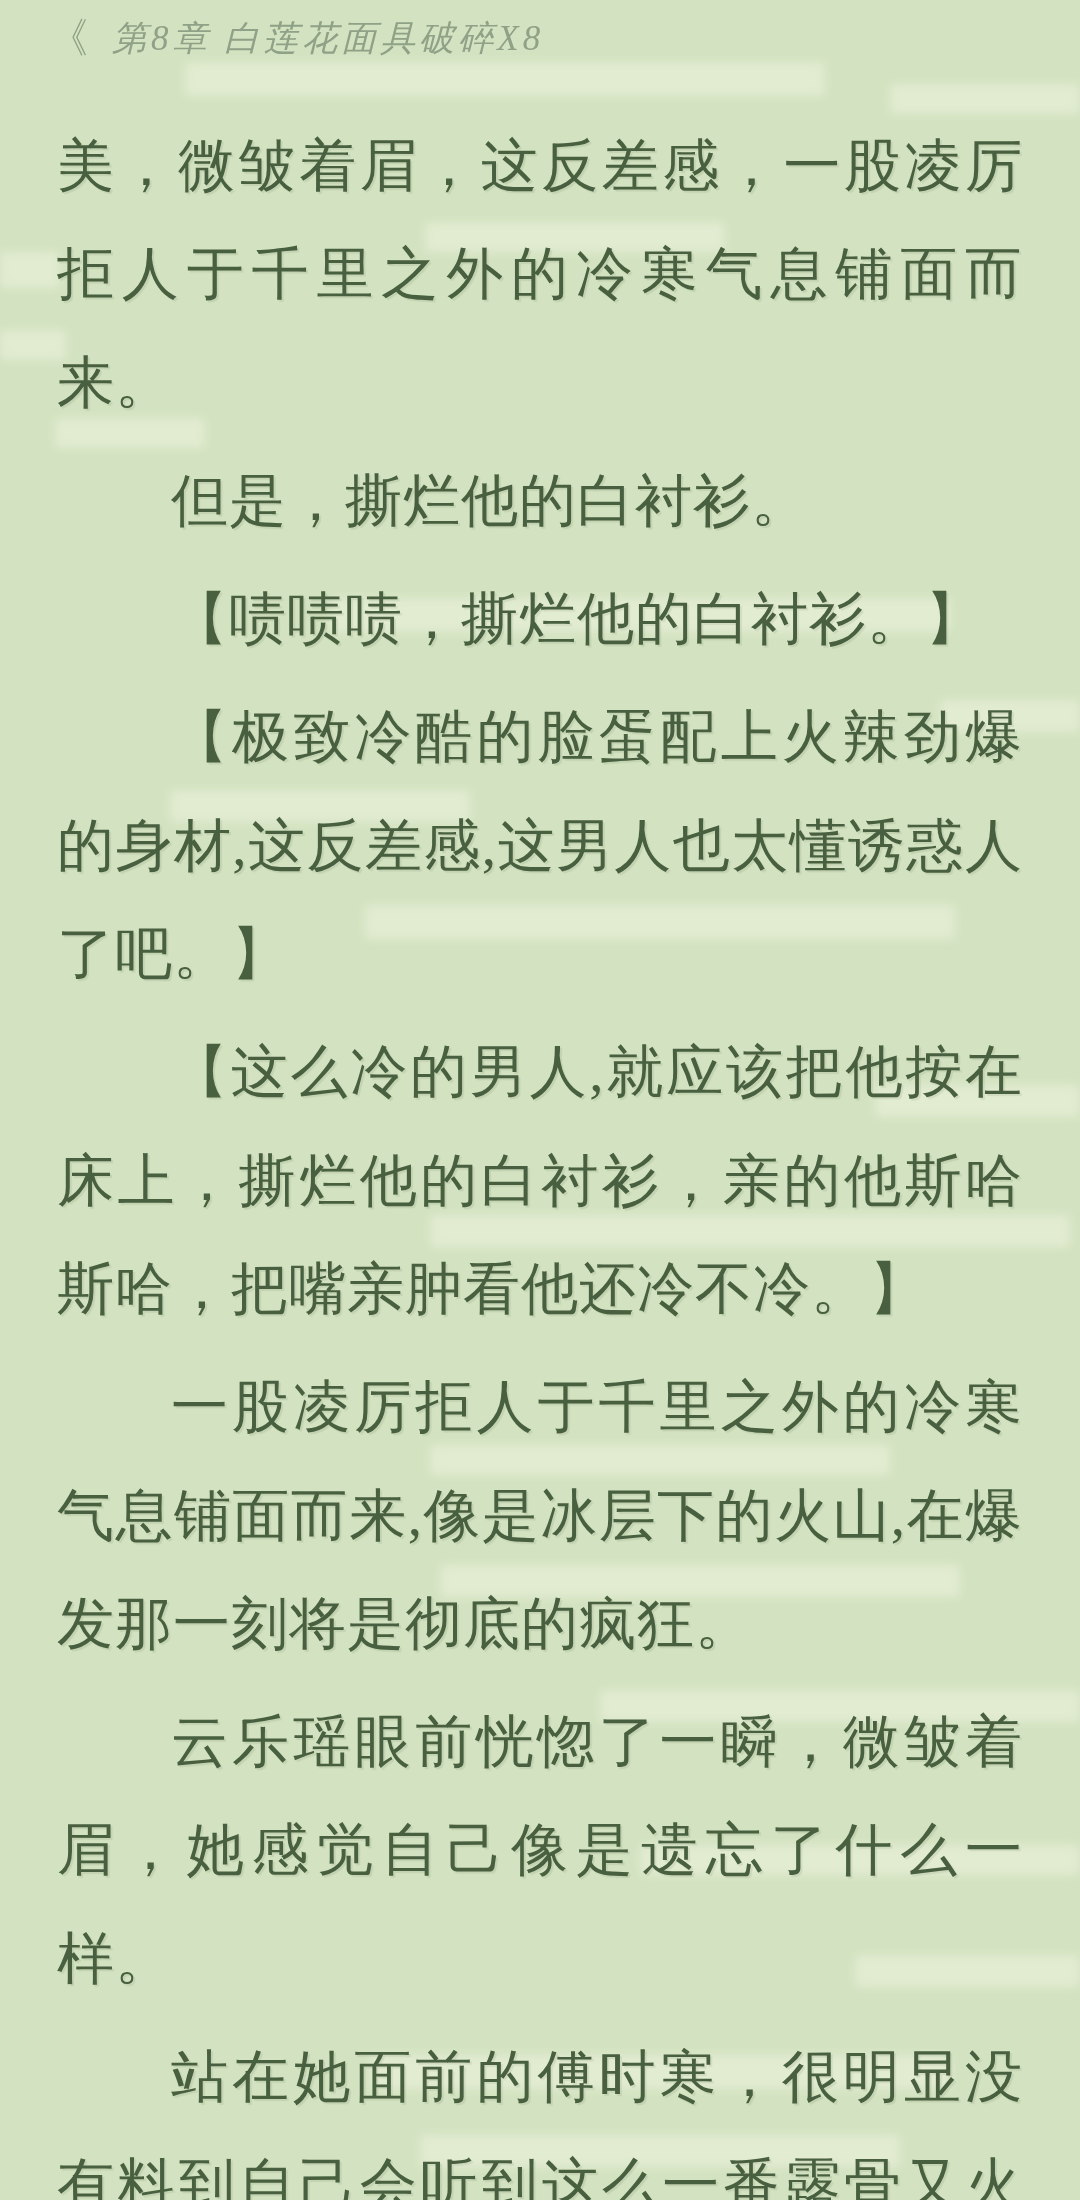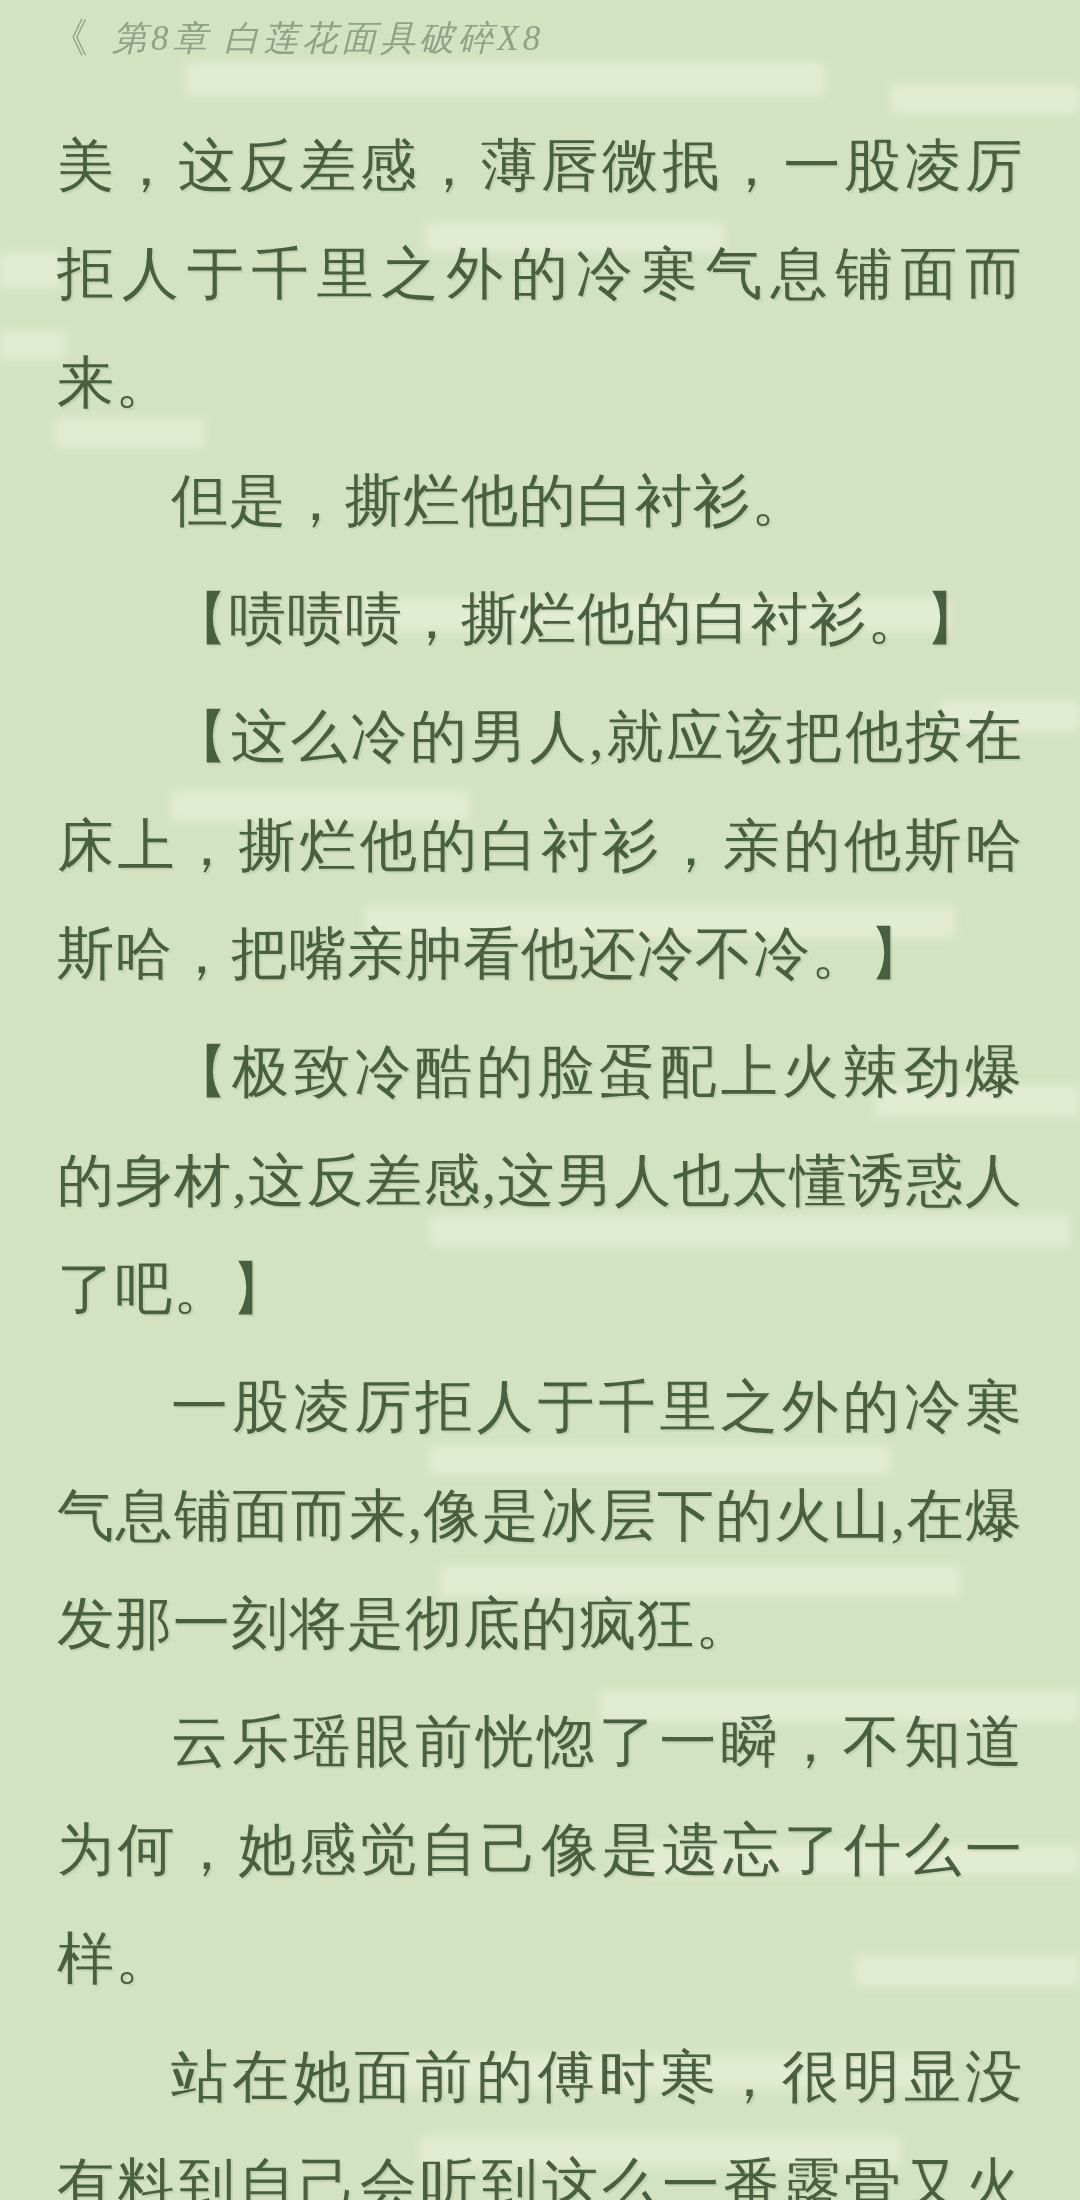--- a/index.html
+++ b/index.html
@@ -81,23 +81,23 @@
     <div class="ghost" style="left:370px;top:2055px;width:580px;height:34px;"></div>
     <div class="ghost" style="left:420px;top:2135px;width:480px;height:32px;"></div>
   </div>
 
   <div class="chapter-header">
     <span class="back-chevron">《</span>
     <span>第8章 白莲花面具破碎X8</span>
   </div>
 
   <div class="content">
-    <p>美，这反差感，薄唇微抿，一股凌厉拒人于千里之外的冷寒气息铺面而来。</p>
+    <p>美，微皱着眉，这反差感，一股凌厉拒人于千里之外的冷寒气息铺面而来。</p>
     <p class="indent">但是，撕烂他的白衬衫。</p>
     <p class="indent">【啧啧啧，撕烂他的白衬衫。】</p>
+    <p class="indent">【极致冷酷的脸蛋配上火辣劲爆的身材,这反差感,这男人也太懂诱惑人了吧。】</p>
     <p class="indent">【这么冷的男人,就应该把他按在床上，撕烂他的白衬衫，亲的他斯哈斯哈，把嘴亲肿看他还冷不冷。】</p>
-    <p class="indent">【极致冷酷的脸蛋配上火辣劲爆的身材,这反差感,这男人也太懂诱惑人了吧。】</p>
     <p class="indent">一股凌厉拒人于千里之外的冷寒气息铺面而来,像是冰层下的火山,在爆发那一刻将是彻底的疯狂。</p>
-    <p class="indent">云乐瑶眼前恍惚了一瞬，不知道为何，她感觉自己像是遗忘了什么一样。</p>
+    <p class="indent">云乐瑶眼前恍惚了一瞬，微皱着眉，她感觉自己像是遗忘了什么一样。</p>
     <p class="indent">站在她面前的傅时寒，很明显没有料到自己会听到这么一番露骨又火辣的话。</p>
   </div>
 
 </div>
 
 </body></html>

